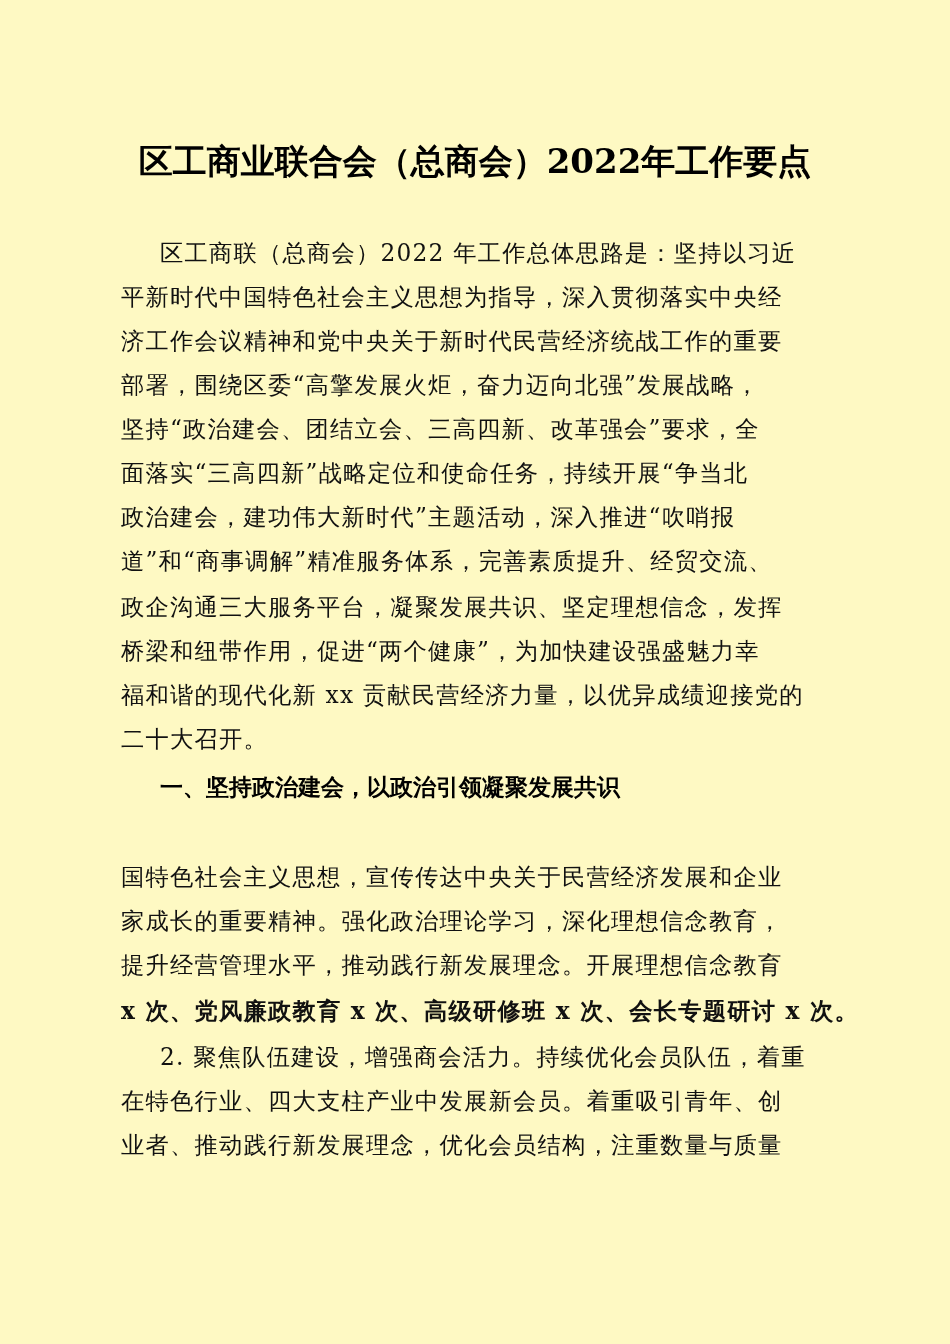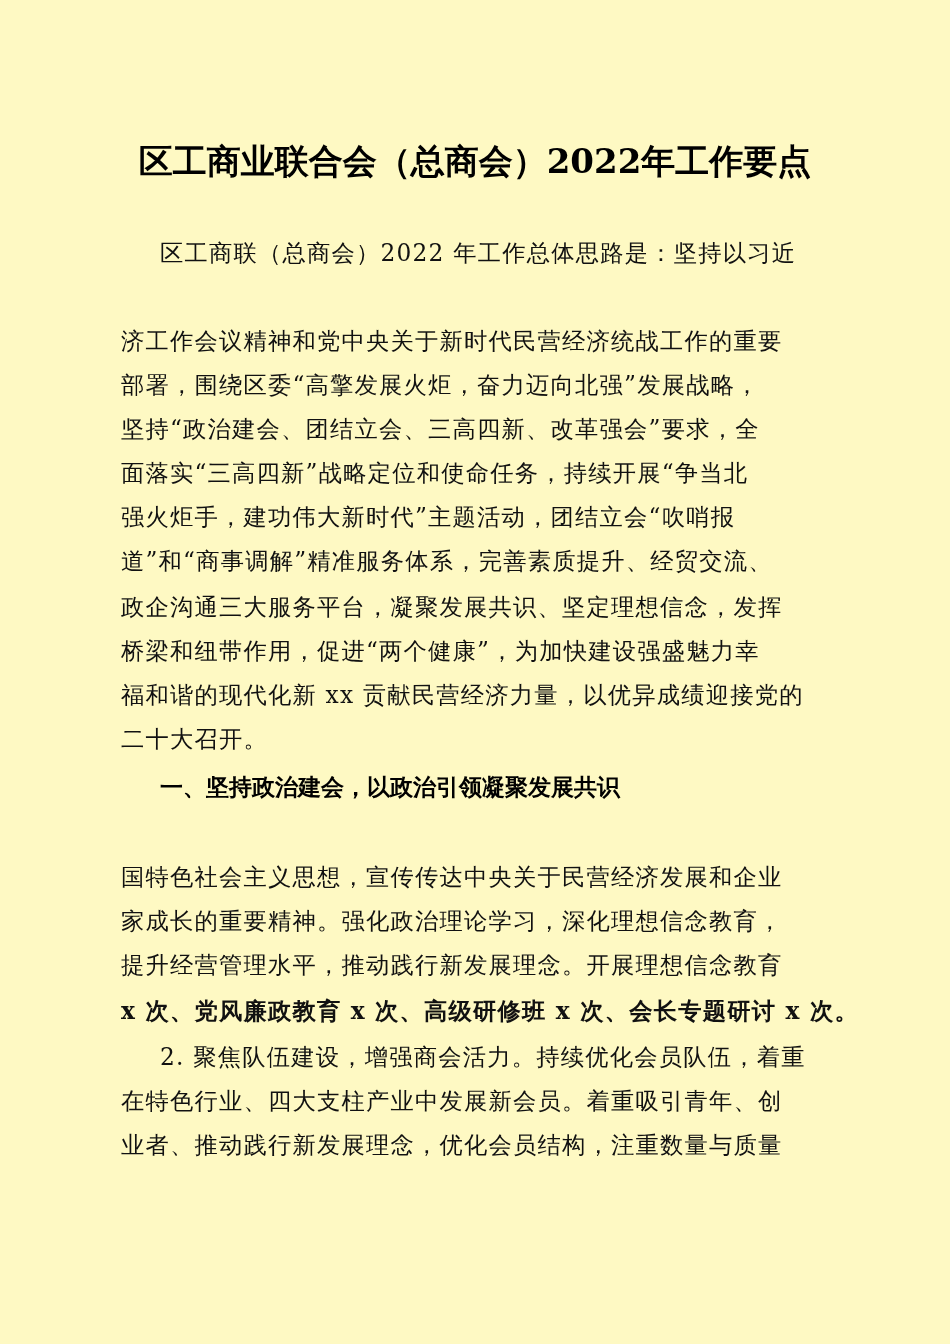--- a/index.html
+++ b/index.html
@@ -22,25 +22,26 @@
     font-size:23px; color:#000; line-height:30px; white-space:nowrap; font-weight:bold;
   }
 </style>
 </head>
 <body>
 
 <div class="page">
   <div class="title">区工商业联合会（总商会）2022年工作要点</div>
 
   <div class="line" style="top:238px; left:160px; width:670px;">区工商联（总商会）2022 年工作总体思路是：坚持以习近</div>
+  <div class="line" style="top:282px;">平新时代中国特色社会主义思想为指导，深入贯彻落实中央经</div>
   <div class="line" style="top:326px;">济工作会议精神和党中央关于新时代民营经济统战工作的重要</div>
   <div class="line" style="top:370px;">部署，围绕区委“高擎发展火炬，奋力迈向北强”发展战略，</div>
   <div class="line" style="top:414px;">坚持“政治建会、团结立会、三高四新、改革强会”要求，全</div>
   <div class="line" style="top:458px;">面落实“三高四新”战略定位和使命任务，持续开展“争当北</div>
-  <div class="line" style="top:502px;">强火炬手，建功伟大新时代”主题活动，团结立会“吹哨报</div>
+  <div class="line" style="top:502px;">政治建会，建功伟大新时代”主题活动，深入推进“吹哨报</div>
   <div class="line" style="top:546px;">道”和“商事调解”精准服务体系，完善素质提升、经贸交流、</div>
   <div class="line" style="top:592px;">政企沟通三大服务平台，凝聚发展共识、坚定理想信念，发挥</div>
   <div class="line" style="top:636px;">桥梁和纽带作用，促进“两个健康”，为加快建设强盛魅力幸</div>
   <div class="line" style="top:680px;">福和谐的现代化新 xx 贡献民营经济力量，以优异成绩迎接党的</div>
   <div class="line" style="top:724px;">二十大召开。</div>
 
   <div class="heading" style="top:772px;">一、坚持政治建会，以政治引领凝聚发展共识</div>
 
   <div class="line" style="top:862px;">国特色社会主义思想，宣传传达中央关于民营经济发展和企业</div>
   <div class="line" style="top:906px;">家成长的重要精神。强化政治理论学习，深化理想信念教育，</div>

